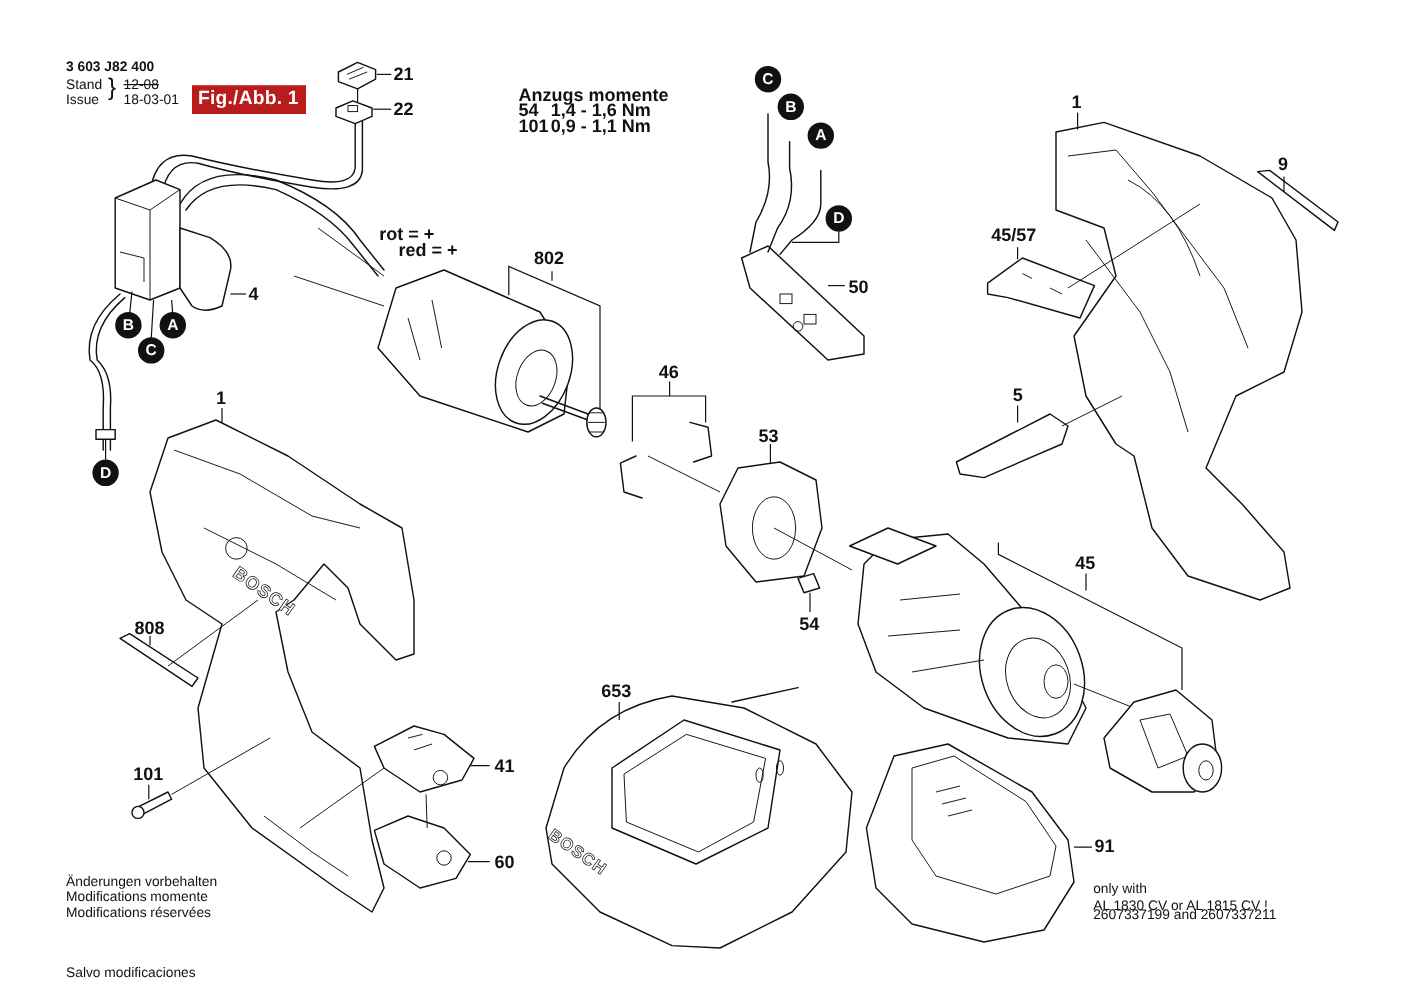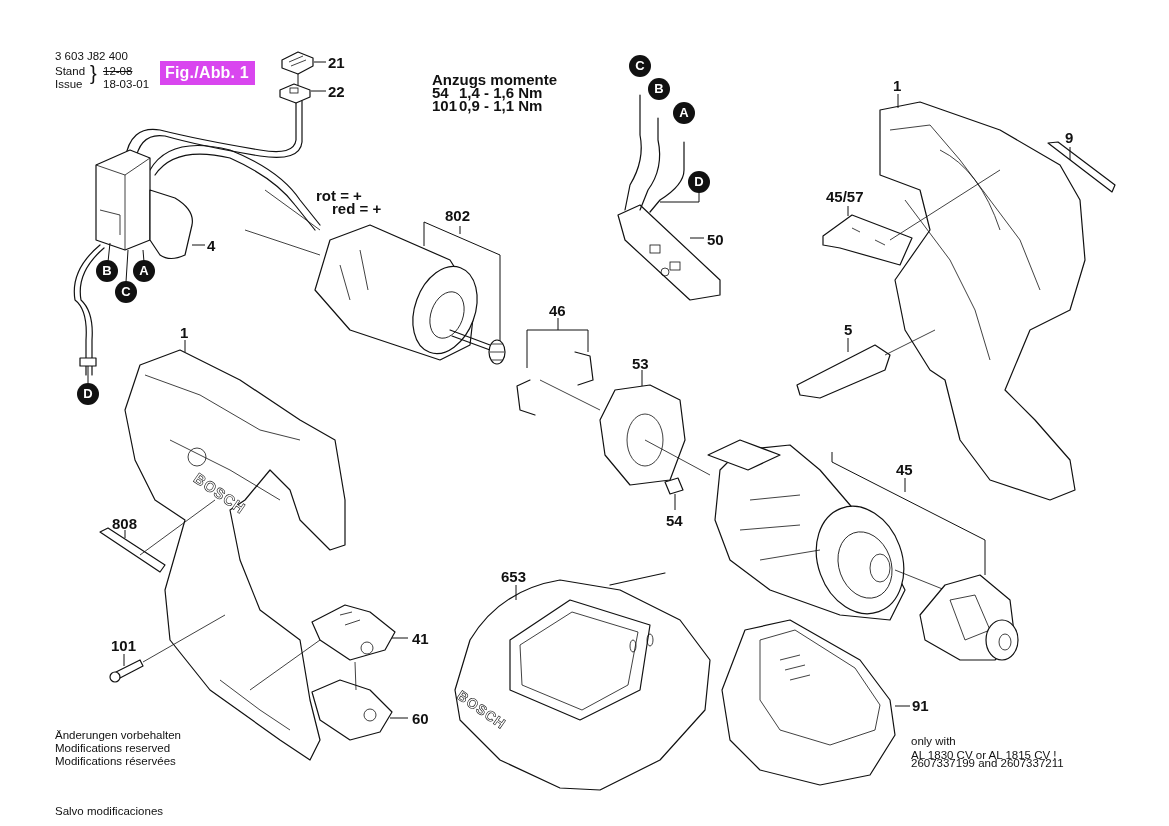--- a/index.html
+++ b/index.html
@@ -1,21 +1,21 @@
 <!DOCTYPE html>
 <html><head>
 <meta charset="utf-8">
 <style>
   html, body { margin: 0; padding: 0; background: #ffffff; }
   body { width: 1169px; height: 826px; position: relative; overflow: hidden;
          font-family: "Liberation Sans", sans-serif; color: #111; }
   #diagram { position: absolute; left: 0; top: 0; width: 1169px; height: 826px; }
   .t { position: absolute; white-space: nowrap; line-height: 1; }
   .hdr { font-size: 11.5px; }
-  .figbox { position: absolute; left: 160px; top: 61px; background: #d946ef; color: #fff;
+  .figbox { position: absolute; left: 160px; top: 71px; background: #b91c1c; color: #fff;
             font-weight: bold; font-size: 16px; padding: 3px 6px 3px 5px; letter-spacing: 0.2px; }
   .num { font-size: 15px; font-weight: bold; }
   .small { font-size: 15px; }
   .bold { font-weight: bold; }
   .note { font-size: 11.5px; line-height: 13px; }
   .badge { position: absolute; width: 22px; height: 22px; border-radius: 50%; background: #111; color: #fff;
            font-weight: bold; font-size: 13px; text-align: center; line-height: 22px; }
   .strike { text-decoration: line-through; }
   svg .ln { fill: none; stroke: #111; stroke-width: 1.2; stroke-linejoin: round; stroke-linecap: round; }
   svg .thin { fill: none; stroke: #111; stroke-width: 0.8; }
@@ -181,21 +181,21 @@
     <line class="lead" x1="905" y1="478" x2="905" y2="492"></line>
     <line class="thin" x1="895" y1="570" x2="945" y2="590"></line>
 
     <path class="fillw" d="M945 585 L980 575 L1010 600 L1015 640 L995 660 L960 660 L925 640 L920 615 Z"></path>
     <path class="thin" d="M950 600 L975 595 L990 630 L965 640 Z"></path>
     <ellipse class="fillw" cx="1002" cy="640" rx="16" ry="20"></ellipse>
     <ellipse class="thin" cx="1005" cy="642" rx="6" ry="8"></ellipse>
   </g>
 </svg>
 
-<div class="t hdr" style="left:55px;top:51px;">3 603 J82 400</div>
+<div class="t hdr" style="left:55px;top:51px;font-weight:bold;">3 603 J82 400</div>
 <div class="t hdr" style="left:55px;top:66px;">Stand</div>
 <div class="t hdr" style="left:55px;top:79px;">Issue</div>
 <div class="t" style="left:90px;top:63px;font-size:20px;font-weight:200;">}</div>
 <div class="t hdr strike" style="left:103px;top:66px;">12-08</div>
 <div class="t hdr" style="left:103px;top:79px;">18-03-01</div>
 <div class="figbox">Fig./Abb. 1</div>
 
 <div class="t small bold" style="left:432px;top:72px;">Anzugs momente</div>
 <div class="t small bold" style="left:432px;top:85px;">54</div>
 <div class="t small bold" style="left:459px;top:85px;">1,4 - 1,6 Nm</div>
@@ -233,18 +233,18 @@
 <div class="badge" style="left:629px;top:55px;">C</div>
 <div class="badge" style="left:648px;top:78px;">B</div>
 <div class="badge" style="left:673px;top:102px;">A</div>
 <div class="badge" style="left:688px;top:171px;">D</div>
 
 <div class="t note" style="left:911px;top:757px;">2607337199 and 2607337211</div>
 <div class="t note" style="left:911px;top:735px;">only with</div>
 <div class="t note" style="left:911px;top:749px;">AL 1830 CV or AL 1815 CV !</div>
 
 <div class="t note" style="left:55px;top:729px;">Änderungen vorbehalten</div>
-<div class="t note" style="left:55px;top:742px;">Modifications reserved</div>
+<div class="t note" style="left:55px;top:742px;">Modifications momente</div>
 <div class="t note" style="left:55px;top:755px;">Modifications réservées</div>
 <div class="t note" style="left:55px;top:805px;">Salvo modificaciones</div>
 
 <div class="t" style="left:200px;top:470px;font-size:15px;font-weight:bold;letter-spacing:1px;transform:rotate(35deg);transform-origin:left top;-webkit-text-stroke:0.6px #111;color:#fff;">BOSCH</div>
 <div class="t" style="left:463px;top:688px;font-size:14px;font-weight:bold;letter-spacing:1px;transform:rotate(35deg);transform-origin:left top;-webkit-text-stroke:0.6px #111;color:#fff;">BOSCH</div>
 
 </body></html>

